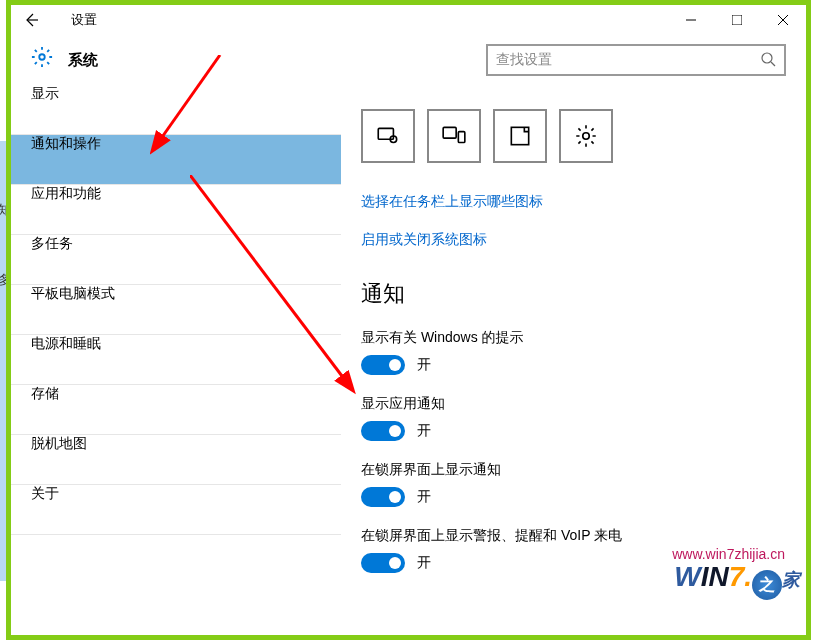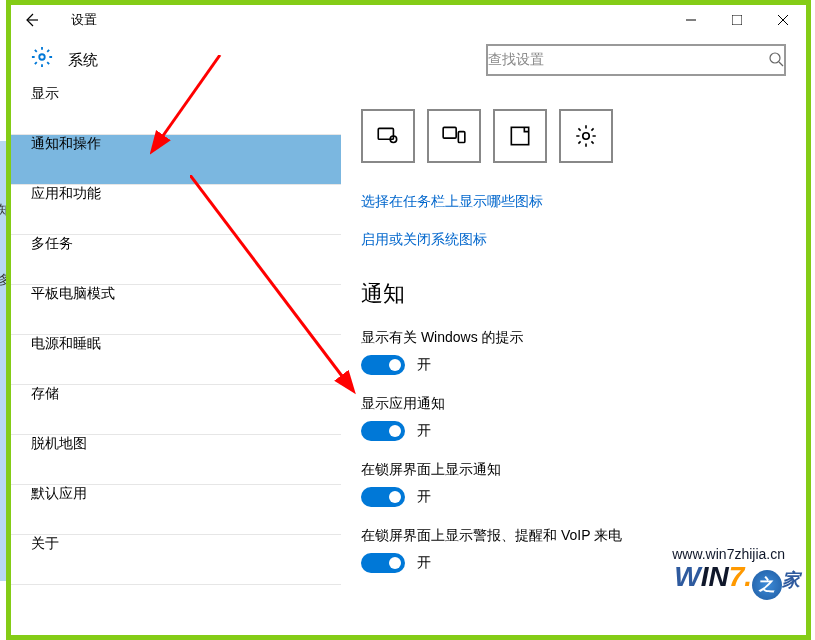--- a/index.html
+++ b/index.html
@@ -8,22 +8,22 @@
 .titlebar { height: 30px; display: flex; align-items: center; justify-content: flex-end; }
 .titlebar-left { position: absolute; left: 0; top: 0; display: flex; align-items: center; height: 30px; }
 .back-btn { width: 40px; height: 30px; display: flex; align-items: center; justify-content: center; color: #000; font-size: 16px; cursor: pointer; }
 .title { font-size: 13px; color: #000; margin-left: 20px; }
 .win-controls { display: flex; }
 .win-btn { width: 46px; height: 30px; display: flex; align-items: center; justify-content: center; font-size: 11px; color: #000; cursor: pointer; }
 .win-btn svg { stroke: #000; stroke-width: 1; fill: none; }
 .header { height: 50px; display: flex; align-items: center; padding-left: 20px; padding-right: 20px; justify-content: space-between; }
 .header-left { display: flex; align-items: center; gap: 15px; }
 .gear { color: #0078d7; font-size: 22px; }
-.header-title { font-size: 15px; font-weight: 400; }
-.search-box { width: 300px; height: 32px; border: 2px solid #999; display: flex; align-items: center; padding: 0 0; justify-content: space-between; }
+.header-title { font-size: 15px; font-weight: 700; }
+.search-box { width: 300px; height: 32px; border: 2px solid #999; display: flex; align-items: center; padding: 0 8px; justify-content: space-between; }
 .search-box span { color: #888; font-size: 14px; }
 .search-icon { color: #666; }
 .content-wrap { display: flex; height: calc(100% - 80px); }
 .sidebar { width: 330px; background: #fff; overflow: hidden; }
 .side-item { height: 50px; display: flex; align-items: flex-start; padding-left: 20px; font-size: 14px; color: #000; border-bottom: 1px solid #e6e6e6; cursor: pointer; }
 .side-item.active { background: #7bb7e0; }
 .main { flex: 1; padding: 0 20px 20px 20px; overflow: hidden; position: relative; }
 .main-clip { position: absolute; top: -12px; left: 20px; right: 20px; }
 .truncated { font-size: 14px; color: #000; margin-bottom: 20px; white-space: nowrap; overflow: hidden; }
 .action-row { display: flex; gap: 12px; margin-bottom: 30px; }
@@ -32,21 +32,21 @@
 .link { color: #0066cc; font-size: 14px; margin-bottom: 20px; cursor: pointer; display: block; }
 .section-title { font-size: 22px; margin: 30px 0 20px 0; }
 .setting { margin-bottom: 20px; }
 .setting-label { font-size: 14px; margin-bottom: 8px; }
 .toggle-row { display: flex; align-items: center; gap: 12px; }
 .toggle { width: 44px; height: 20px; background: #0078d7; border-radius: 10px; position: relative; cursor: pointer; }
 .toggle::after { content: ""; position: absolute; width: 12px; height: 12px; background: #fff; border-radius: 50%; top: 4px; right: 4px; }
 .toggle-label { font-size: 14px; }
 .arrow { position: absolute; pointer-events: none; }
 .watermark { position: absolute; right: 15px; bottom: 40px; }
-.url-text { position: absolute; right: 30px; bottom: 78px; color: #0f172a; font-size: 14px; text-shadow: 1px 1px 0 #fff; }
+.url-text { position: absolute; right: 30px; bottom: 78px; color: #be185d; font-size: 14px; text-shadow: 1px 1px 0 #fff; }
 .logo-win7 { font-family: Arial, sans-serif; font-weight: bold; font-style: italic; font-size: 28px; }
 .logo-w { color: #2e5a9e; }
 .logo-in { color: #0f172a; }
 .logo-7 { color: #ff9900; }
 .logo-circ { display: inline-flex; width: 30px; height: 30px; border-radius: 50%; background: radial-gradient(#3d8bd8,#1e5aa0); color: #fff; font-size: 16px; align-items: center; justify-content: center; font-style: normal; vertical-align: -4px; }
 .logo-jia { color: #2e5a9e; font-size: 18px; }
 .left-edge { position: absolute; left: 0; top: 141px; width: 6px; height: 440px; background: #b8d8f0; }
 .left-edge-text { position: absolute; left: -2px; color: #333; font-size: 13px; }
 </style>
 </head>
@@ -129,23 +129,20 @@
       <div class="side-item">
           <span>电源和睡眠</span>
         </div>
       <div class="side-item">
           <span>存储</span>
         </div>
       <div class="side-item">
           <span>脱机地图</span>
         </div>
       <div class="side-item">
-          <span>默认应用</span>
-        </div>
-      <div class="side-item">
           <span>关于</span>
         </div>
     </div>
 
     <div class="main">
       <div class="main-clip">
         <div class="truncated">━━━━━━━━━</div>
 
         <div class="action-row">
           <div class="action-btn">

